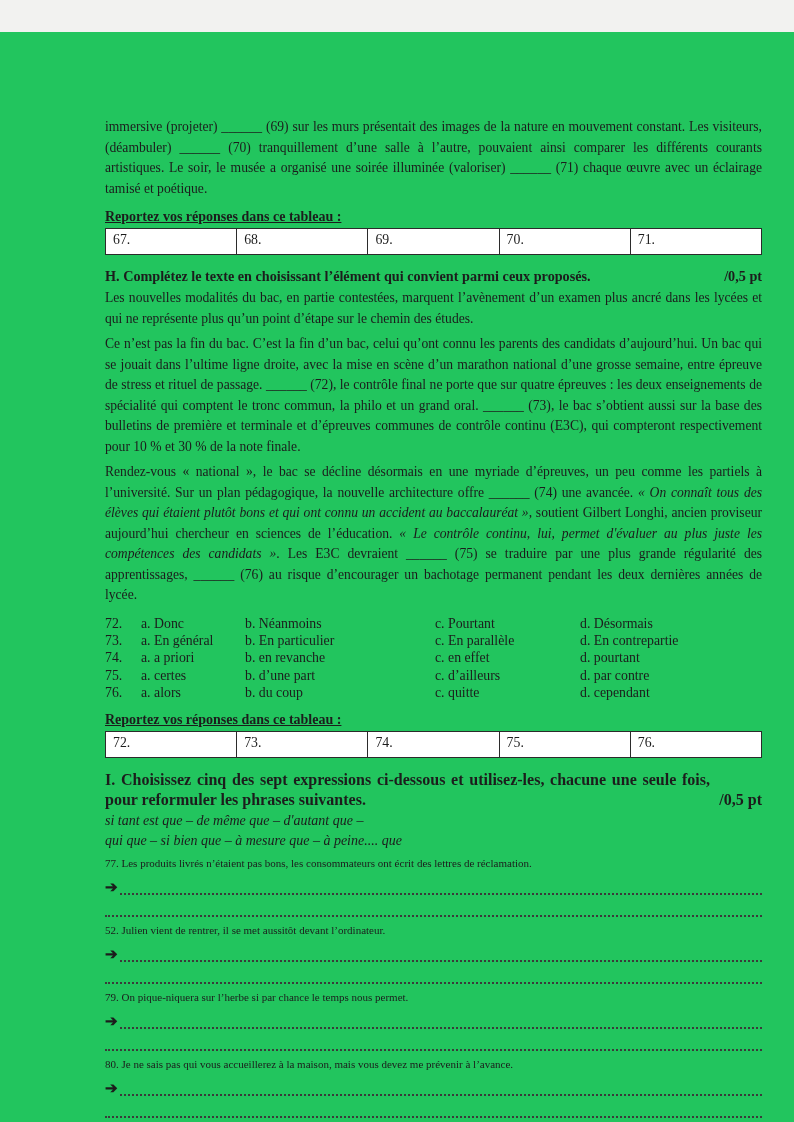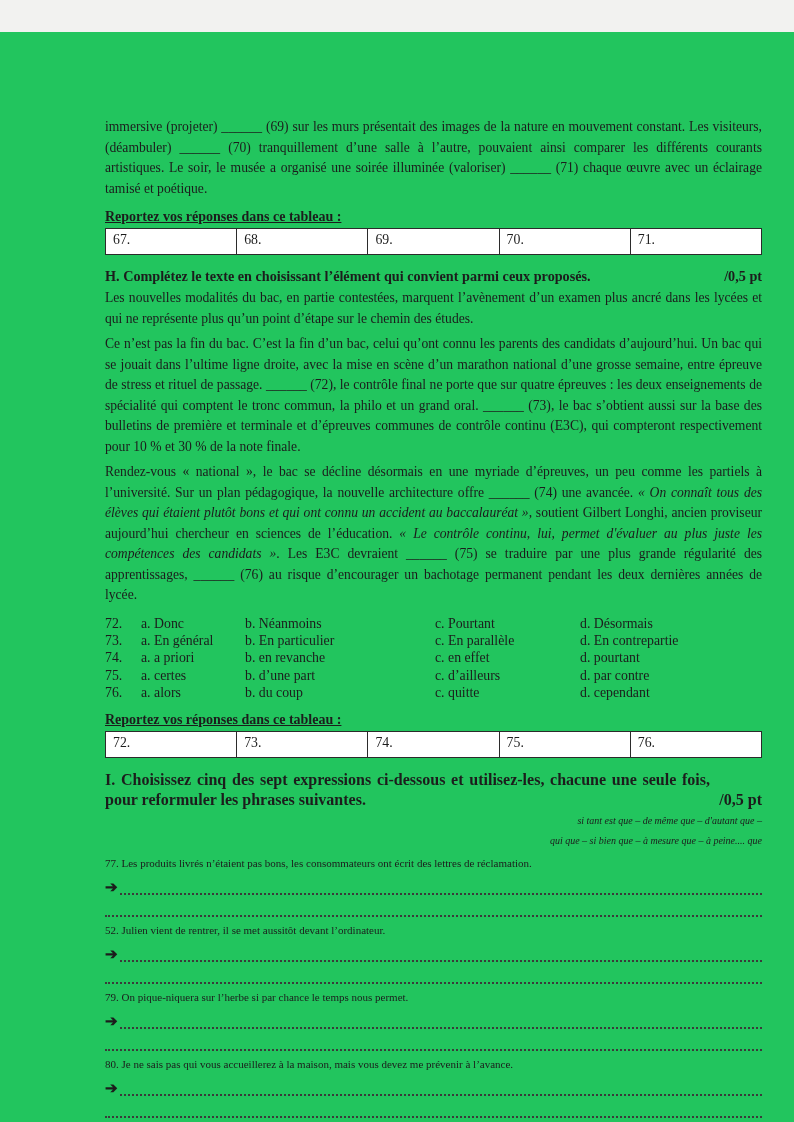--- a/index.html
+++ b/index.html
@@ -60,22 +60,22 @@
     font-weight:bold;font-size:16px;line-height:20px;
     text-align:justify;
     margin-top:12px;
     padding-right:52px;
   }
   .i-pts{
     position:absolute;right:0;top:20px;
     font-weight:bold;
   }
   .expr{
-    text-align:right;font-style:italic;
-    font-size:10px;line-height:19px;
+    text-align:left;font-style:italic;
+    font-size:14px;line-height:19px;
     margin:1px 0 0;
   }
   .item{margin-top:3px;}
   .item-sentence{
     font-size:11px;line-height:21px;
   }
   .ans-line{
     display:flex;align-items:flex-end;
     height:21px;
   }

